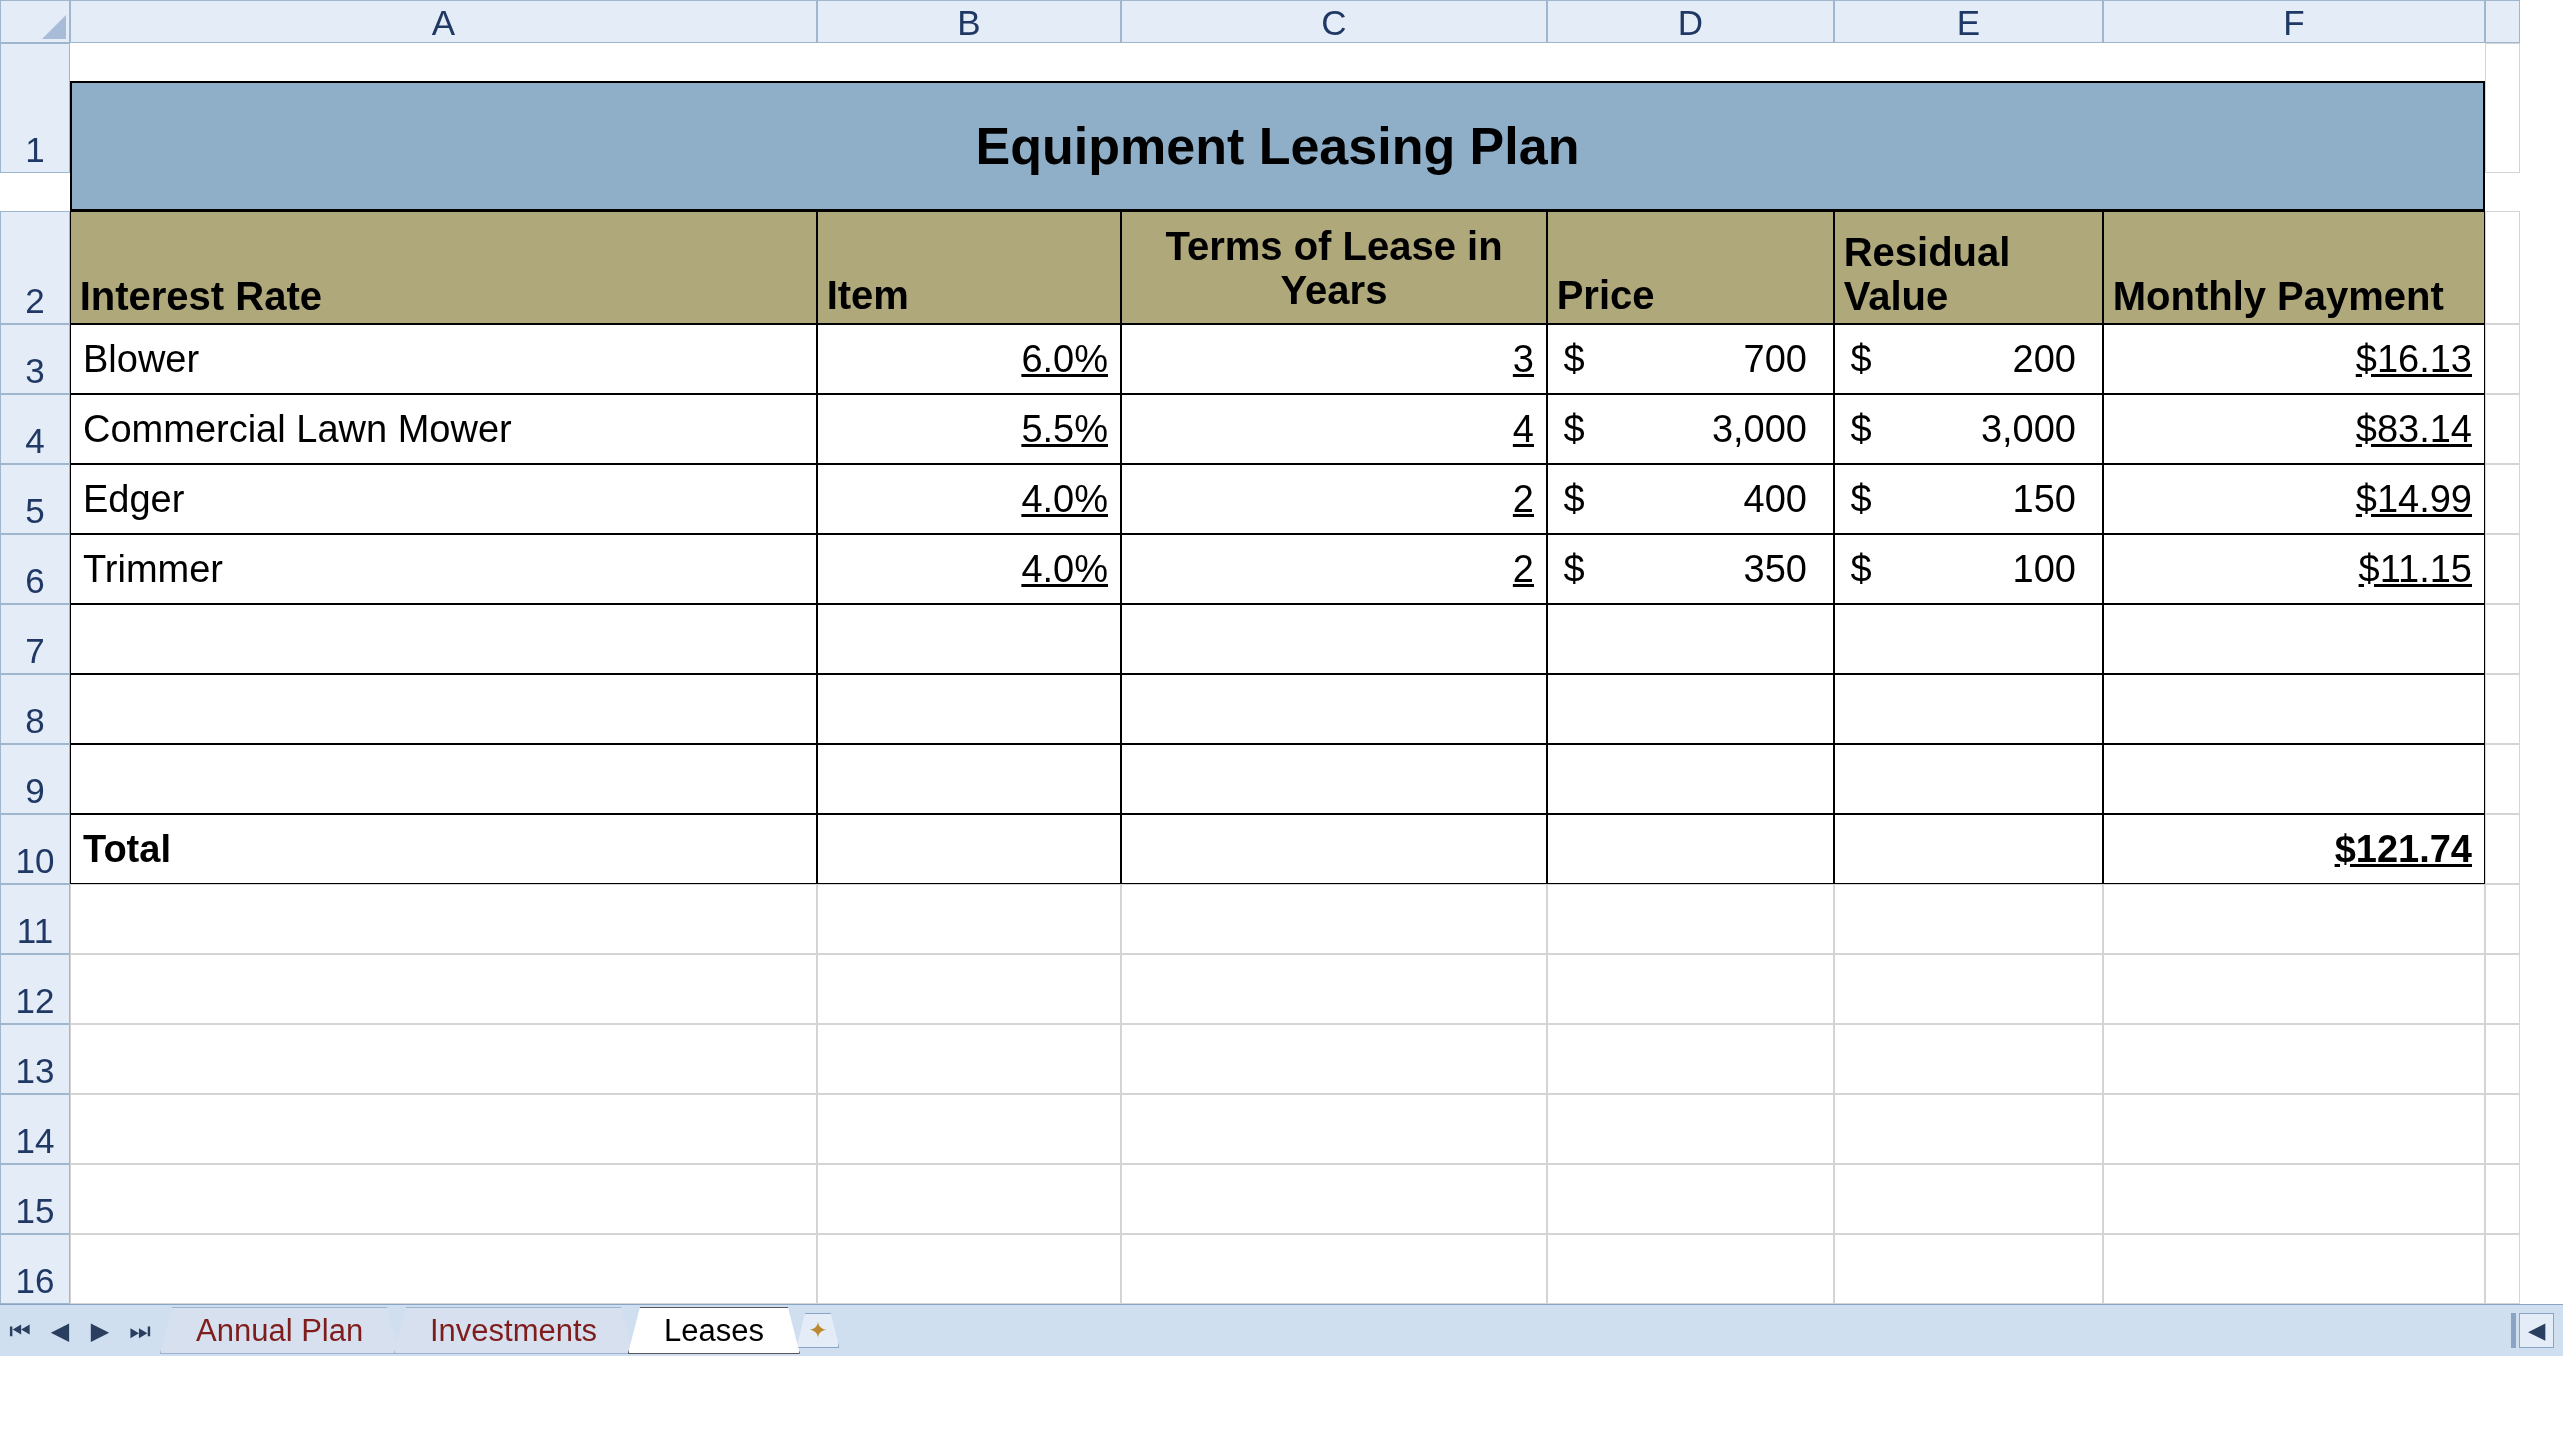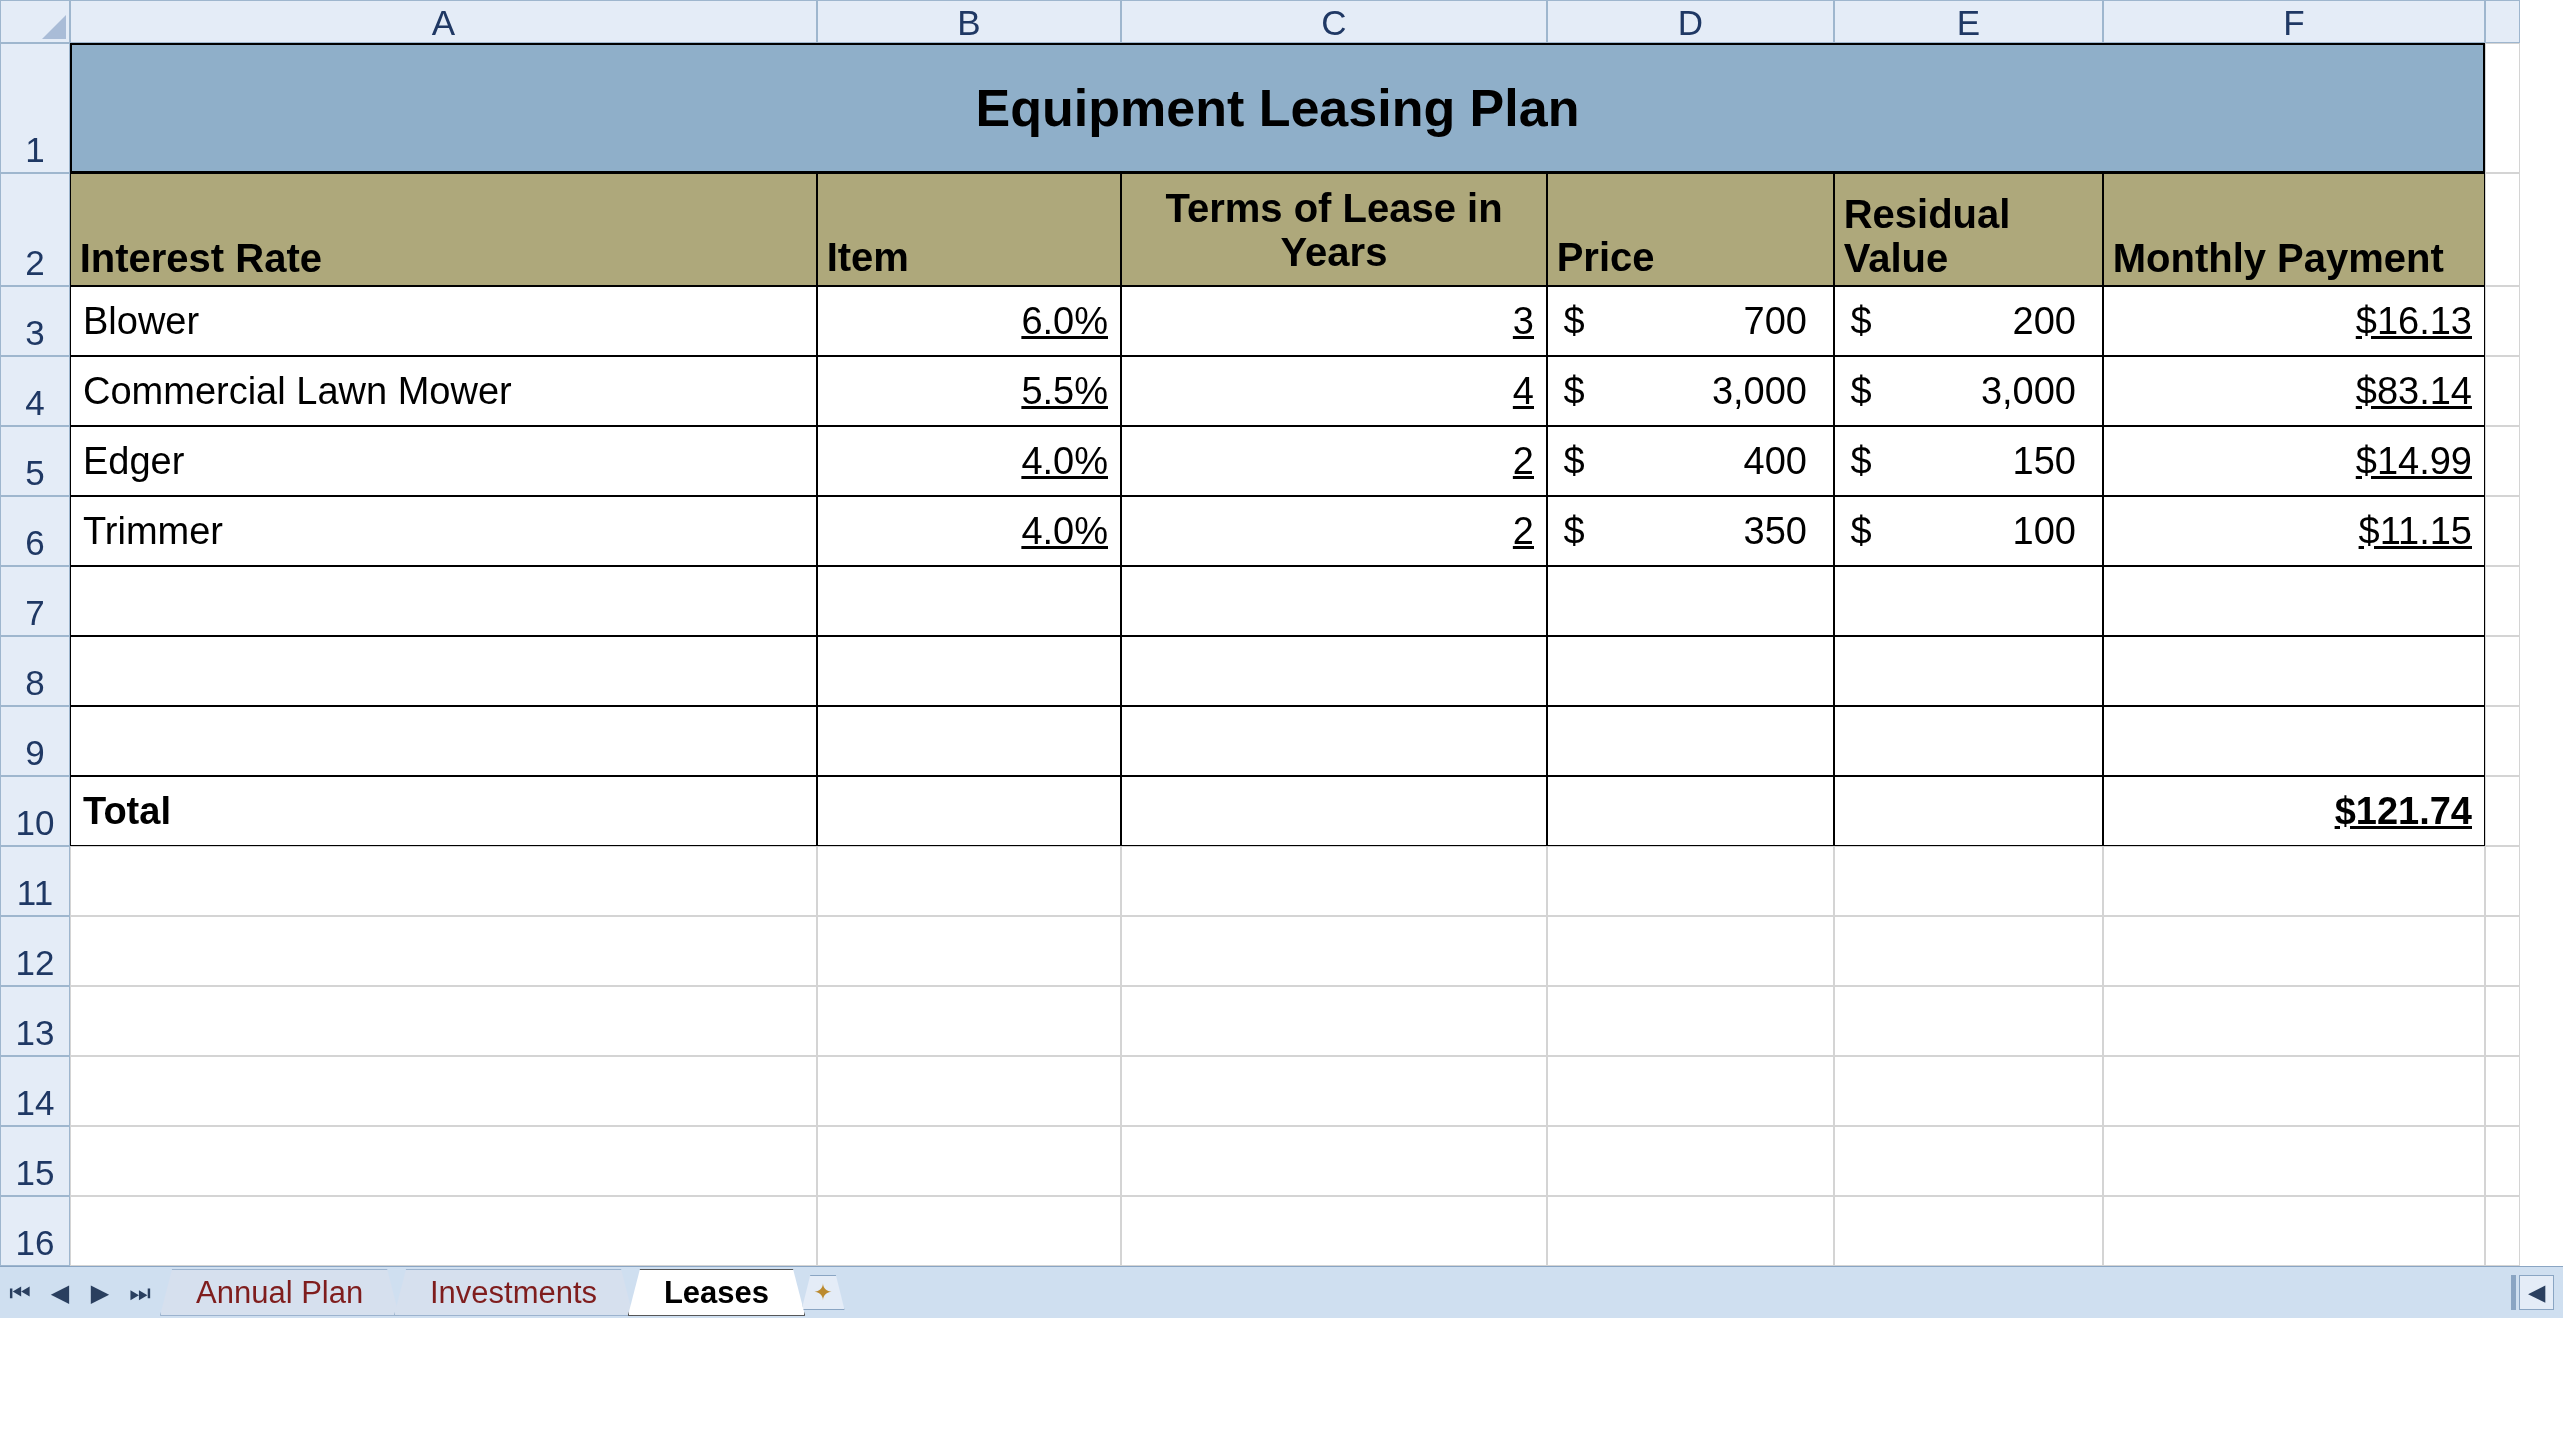--- a/index.html
+++ b/index.html
@@ -56,20 +56,21 @@
   .title-merged {
     grid-column: 2 / span 6;
     background:#8fafc9;
     border:2.6px solid #000;
     display:flex;
     align-items:center;
     justify-content:center;
     font-size:52px;
     font-weight:bold;
     color:#000;
+    margin-top:38px;
   }
   .hdrcell {
     background:#aea87b;
     border:1.7px solid #000;
     font-size:40px;
     font-weight:bold;
     padding:5.2px 8.7px;
     display:flex;
     align-items:flex-end;
   }
@@ -117,21 +118,21 @@
     background:#d6e0ee;
     border:0.9px solid #8aa5c3;
     color:#7f1d1d;
     font-size:31px;
     margin-right:-5.2px;
     clip-path: polygon(12px 0, calc(100% - 12px) 0, 100% 100%, 0 100%);
   }
   .tab.active {
     background:#ffffff;
     color:#000;
-    font-weight:bold;
+    font-weight:normal;
     z-index:2;
     border:0.9px solid #222;
   }
   .newtab {
     width:43px;height:35px;
     background:#e4ecf7;
     border:0.9px solid #8aa5c3;
     margin-left:1.7px;
     clip-path: polygon(8.7px 0, calc(100% - 8.7px) 0, 100% 100%, 0 100%);
     display:flex;align-items:center;justify-content:center;

